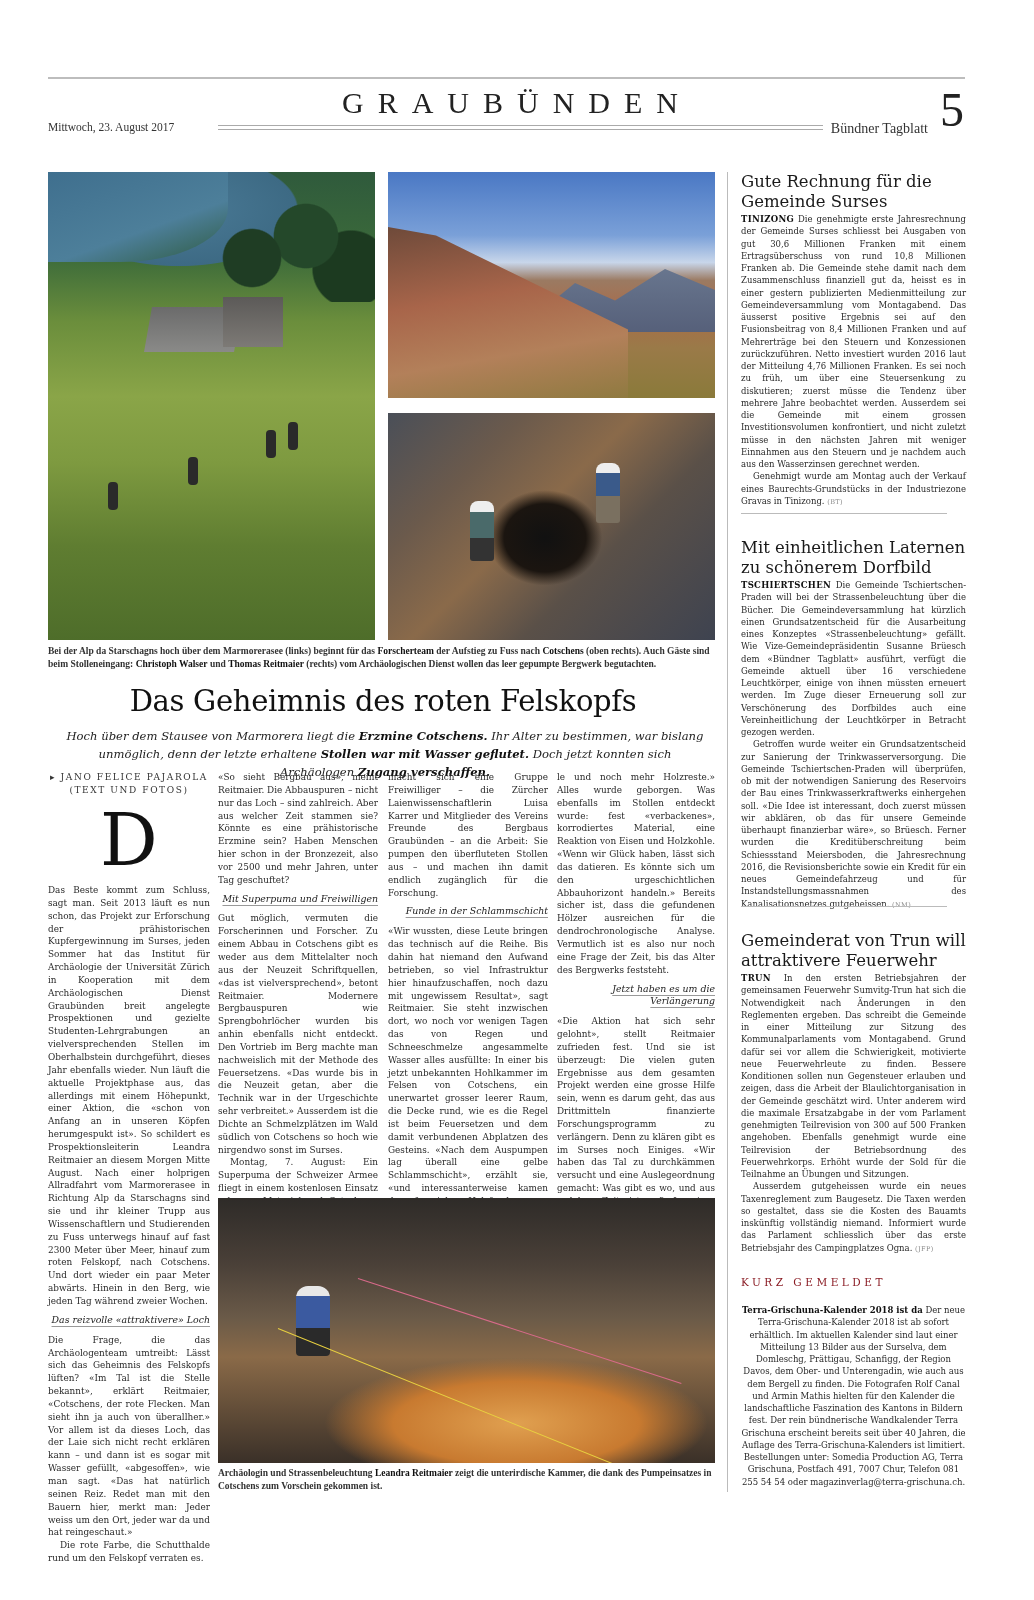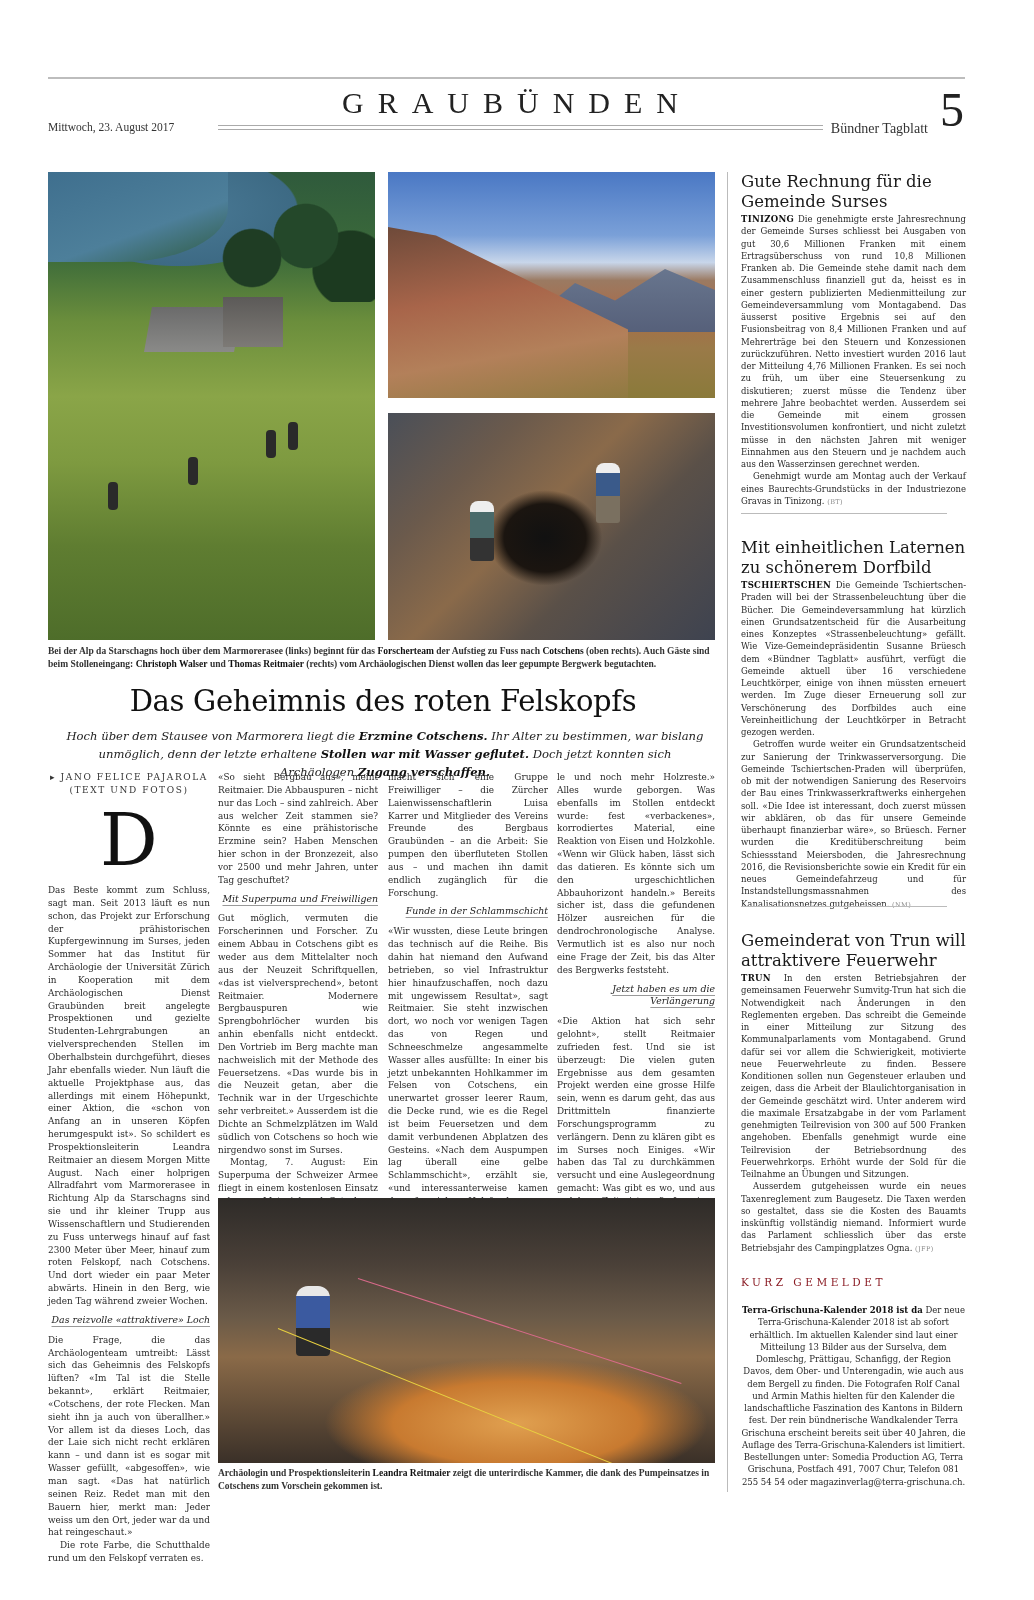--- a/index.html
+++ b/index.html
@@ -136,21 +136,21 @@
   <div class="subhead">Jetzt haben es um die Verlängerung</div>
   <p>«Die Aktion hat sich sehr gelohnt», stellt Reitmaier zufrieden fest. Und sie ist überzeugt: Die vielen guten Ergebnisse aus dem gesamten Projekt werden eine grosse Hilfe sein, wenn es darum geht, das aus Drittmitteln finanzierte Forschungsprogramm zu verlängern. Denn zu klären gibt es im Surses noch Einiges. «Wir haben das Tal zu durchkämmen versucht und eine Auslegeordnung gemacht: Was gibt es wo, und aus welcher Zeit ist es? In einer weiteren Projektphase könnte man nun aus vielen interessanten Aspekten einzelne Fragen fokussierter zu beantworten versuchen.»</p>
 </div>
 
 <div class="photo photo-cave" title="Leandra Reitmaier in the underground chamber">
   <div class="person"></div>
   <div class="line" style="left:60px;top:130px;width:380px;background:#e8d040;transform:rotate(22deg);"></div>
   <div class="line" style="left:140px;top:80px;width:340px;background:#d86a8a;transform:rotate(18deg);"></div>
 </div>
 <div class="caption" style="left:218px;top:1467px;width:500px;">
-  <span>Archäologin und Prospektionsleiterin </span><b>Leandra Reitmaier</b><span> zeigt die unterirdische Kammer, die dank des Pumpeinsatzes in Cotschens zum Vorschein gekommen ist.</span>
+  <span>Archäologin und Strassenbeleuchtung </span><b>Leandra Reitmaier</b><span> zeigt die unterirdische Kammer, die dank des Pumpeinsatzes in Cotschens zum Vorschein gekommen ist.</span>
 </div>
 
 <div class="vrule"></div>
 
 <h3 class="side-h" style="top:172px;">Gute Rechnung für die Gemeinde Surses</h3>
 <div class="side-col" style="top:213px;">
   <p><span class="dateline">TINIZONG</span><span> Die genehmigte erste Jahresrechnung der Gemeinde Surses schliesst bei Ausgaben von gut 30,6 Millionen Franken mit einem Ertragsüberschuss von rund 10,8 Millionen Franken ab. Die Gemeinde stehe damit nach dem Zusammenschluss finanziell gut da, heisst es in einer gestern publizierten Medienmitteilung zur Gemeindeversammlung vom Montagabend. Das äusserst positive Ergebnis sei auf den Fusionsbeitrag von 8,4 Millionen Franken und auf Mehrerträge bei den Steuern und Konzessionen zurückzuführen. Netto investiert wurden 2016 laut der Mitteilung 4,76 Millionen Franken. Es sei noch zu früh, um über eine Steuersenkung zu diskutieren; zuerst müsse die Tendenz über mehrere Jahre beobachtet werden. Ausserdem sei die Gemeinde mit einem grossen Investitionsvolumen konfrontiert, und nicht zuletzt müsse in den nächsten Jahren mit weniger Einnahmen aus den Steuern und je nachdem auch aus den Wasserzinsen gerechnet werden.</span></p>
   <p class="ind"><span>Genehmigt wurde am Montag auch der Verkauf eines Baurechts-Grundstücks in der Industriezone Gravas in Tinizong.</span> <span class="credit">(BT)</span></p>
 </div>
 <div class="side-rule" style="top:513px;"></div>

